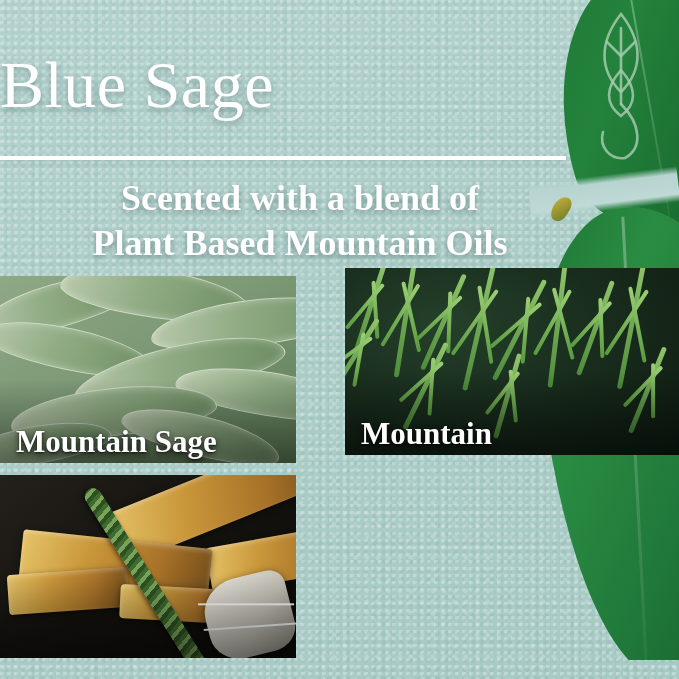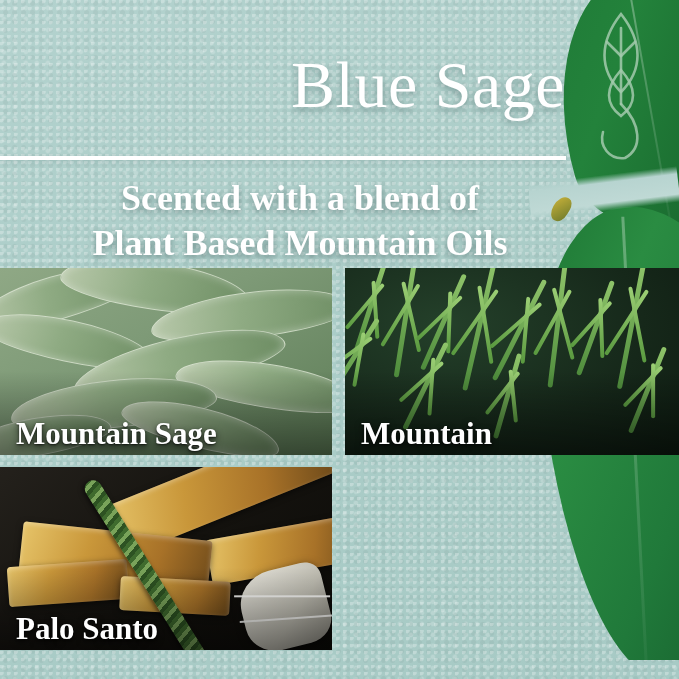--- a/index.html
+++ b/index.html
@@ -48,41 +48,41 @@
   }
   .leaftip{
     position:absolute;left:24px;top:196px;width:16px;height:26px;
     background:linear-gradient(120deg,#c9b23a,#6d7a2b);
     border-radius:60% 40% 50% 50%;transform:rotate(30deg);
   }
   
   .emblem{position:absolute;top:8px;right:22px;width:72px;height:158px;opacity:.58;}
   
   .title{
-    position:absolute;top:52px;left:0;width:565px;text-align:right;
+    position:absolute;top:52px;left:0;width:565px;text-align:left;
     font-size:66px;line-height:1;color:#fff;font-weight:400;
     letter-spacing:.5px;
     text-shadow:0 3px 7px rgba(40,70,70,.38);
   }
   .rule{
     position:absolute;top:156px;left:0;width:566px;height:4px;background:#fff;
     box-shadow:0 2px 4px rgba(40,70,70,.18);
   }
   .subtitle{
     position:absolute;top:176px;left:0;width:600px;text-align:center;
     font-size:36px;line-height:1.26;color:#fff;font-weight:700;
     letter-spacing:0px;
     text-shadow:0 3px 6px rgba(40,70,70,.42);
   }
   
   .grid{position:absolute;left:0;top:268px;width:679px;height:382px;}
   .tile{position:absolute;overflow:hidden;}
   .tile.r0{top:0;height:187px;}
   .tile.r1{top:199px;height:183px;}
-  .tile.c0{left:0;width:332px;}
+  .tile.c0{left:0;width:296px;margin-top:8px;}
   .tile.c1{left:345px;width:334px;}
   .tlabel{
     position:absolute;left:16px;bottom:6px;
     font-size:31px;font-weight:700;color:#fff;line-height:1;
     text-shadow:0 3px 7px rgba(0,0,0,.75),0 1px 2px rgba(0,0,0,.6);
     z-index:6;white-space:nowrap;
   }
   
   .sage{background:linear-gradient(150deg,#8fa885 0%,#7e9a77 40%,#5e7d57 100%);}
   .sage .blade{
@@ -204,18 +204,17 @@
 
     <div class="tile r1 c0 palo">
       <div class="stick" style="width:230px;height:54px;left:104px;top:-4px;transform:rotate(-22deg);"></div>
       <div class="stick" style="width:150px;height:46px;left:208px;top:60px;transform:rotate(-10deg);"></div>
       <div class="stick" style="width:190px;height:62px;left:20px;top:64px;transform:rotate(6deg);"></div>
       <div class="stick" style="width:120px;height:40px;left:8px;top:96px;transform:rotate(-4deg);"></div>
       <div class="stick" style="width:110px;height:34px;left:120px;top:112px;transform:rotate(3deg);"></div>
       <div class="cord" style="width:300px;left:96px;top:10px;transform:rotate(58deg);transform-origin:left top;"></div>
       <div class="bundle"></div>
       <div class="shade"></div>
-      <div class="tlabel">Palo Santo</div>
     </div>
 
 
   </div>
 </div>
 
 </body></html>

